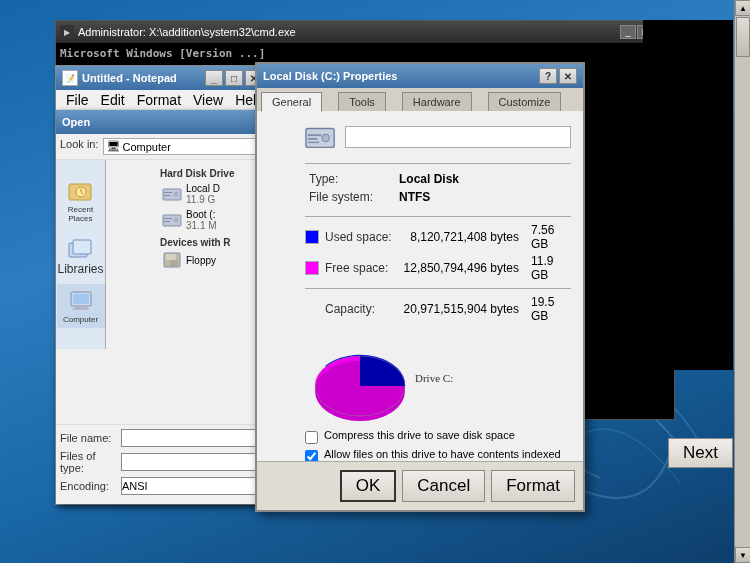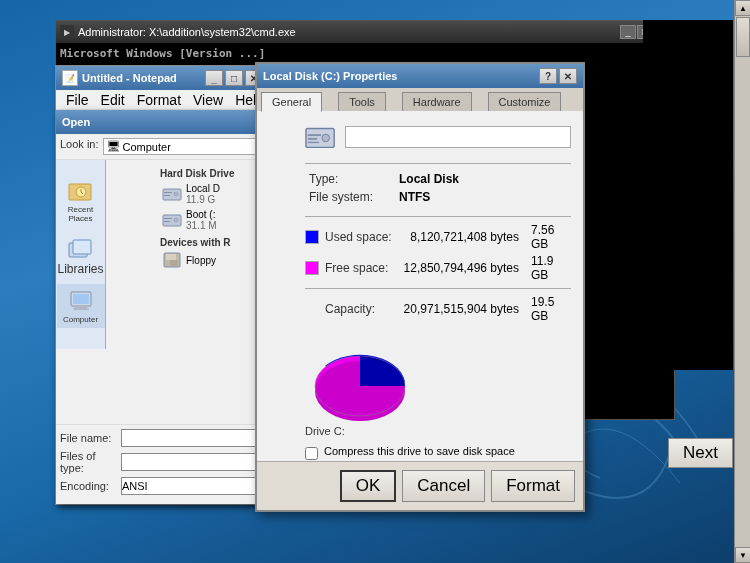--- a/index.html
+++ b/index.html
@@ -361,23 +361,24 @@
       height: 14px;
       flex-shrink: 0;
     }
     .space-label { width: 70px; color: #333; }
     .space-value { color: #000; flex: 1; text-align: right; padding-right: 6px; }
     .space-gb { color: #000; width: 40px; }
 
     
     .pie-container {
       display: flex;
-      flex-direction: column;
-      align-items: flex-start;
+      flex-direction: row;
+      align-items: center;
       margin: 8px 0;
+      font-family: Liberation Serif, serif;
     }
     .pie-label {
       font-size: 11px;
       color: #333;
       margin-top: 4px;
     }
 
     .checkbox-row {
       display: flex;
       align-items: flex-start;

